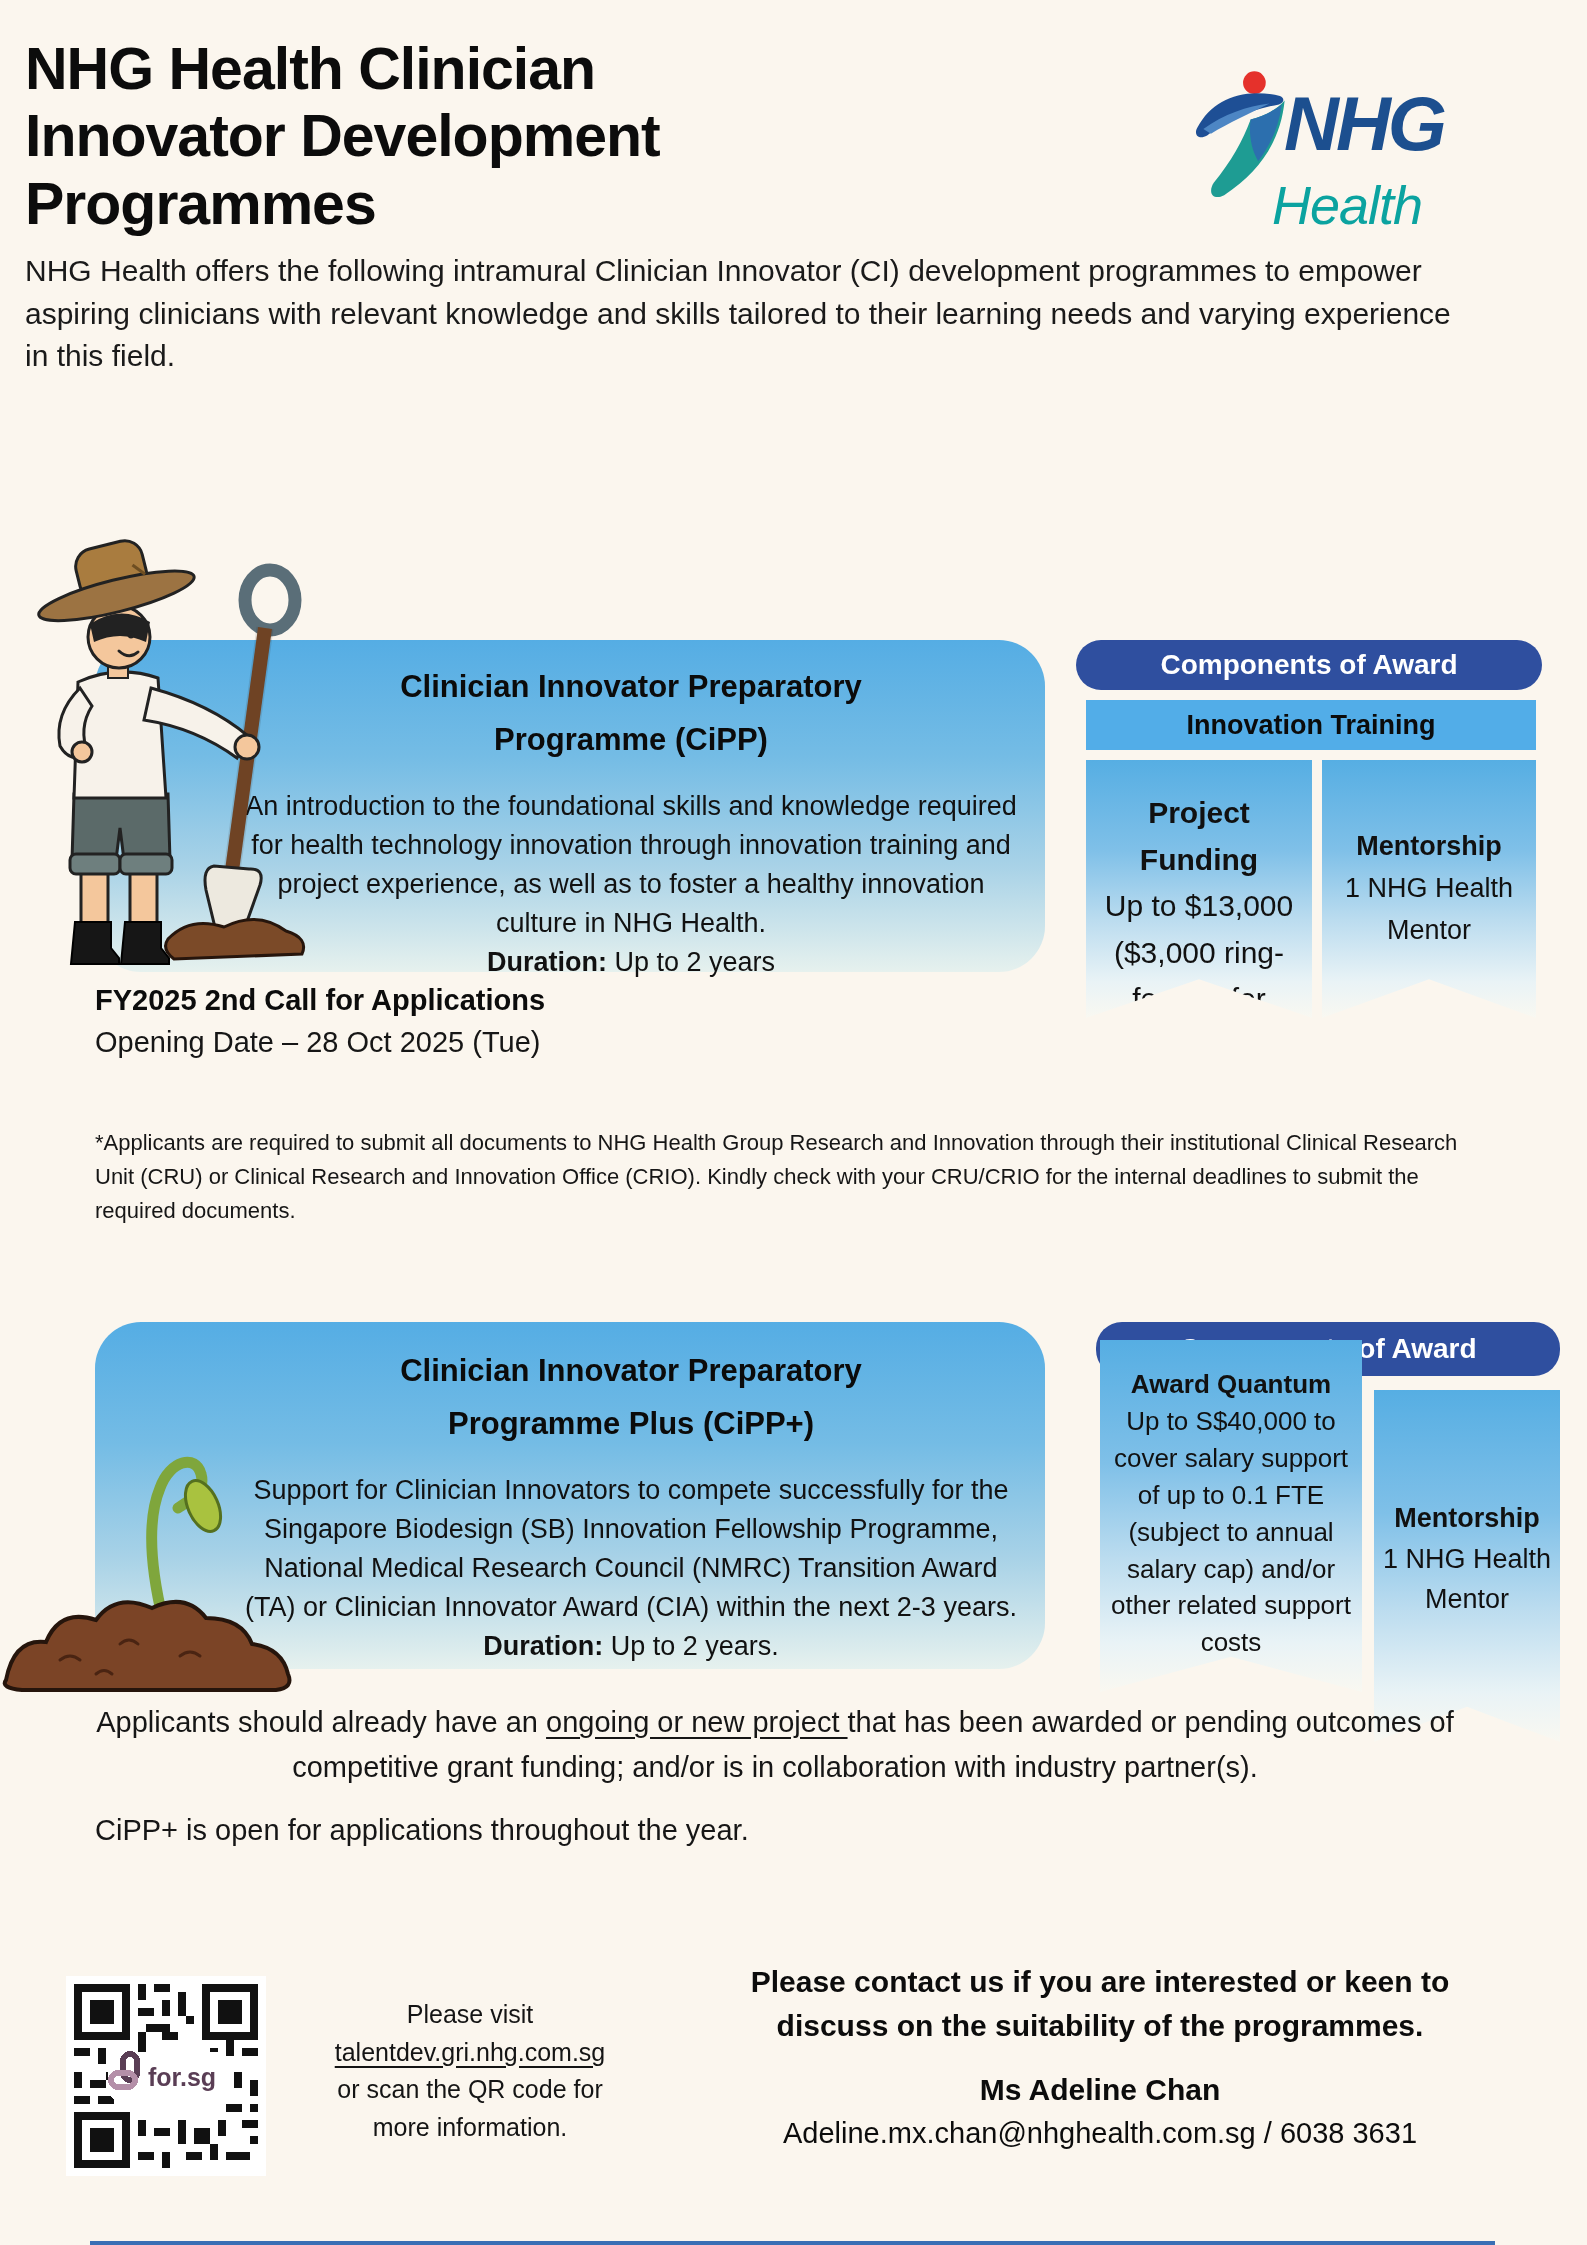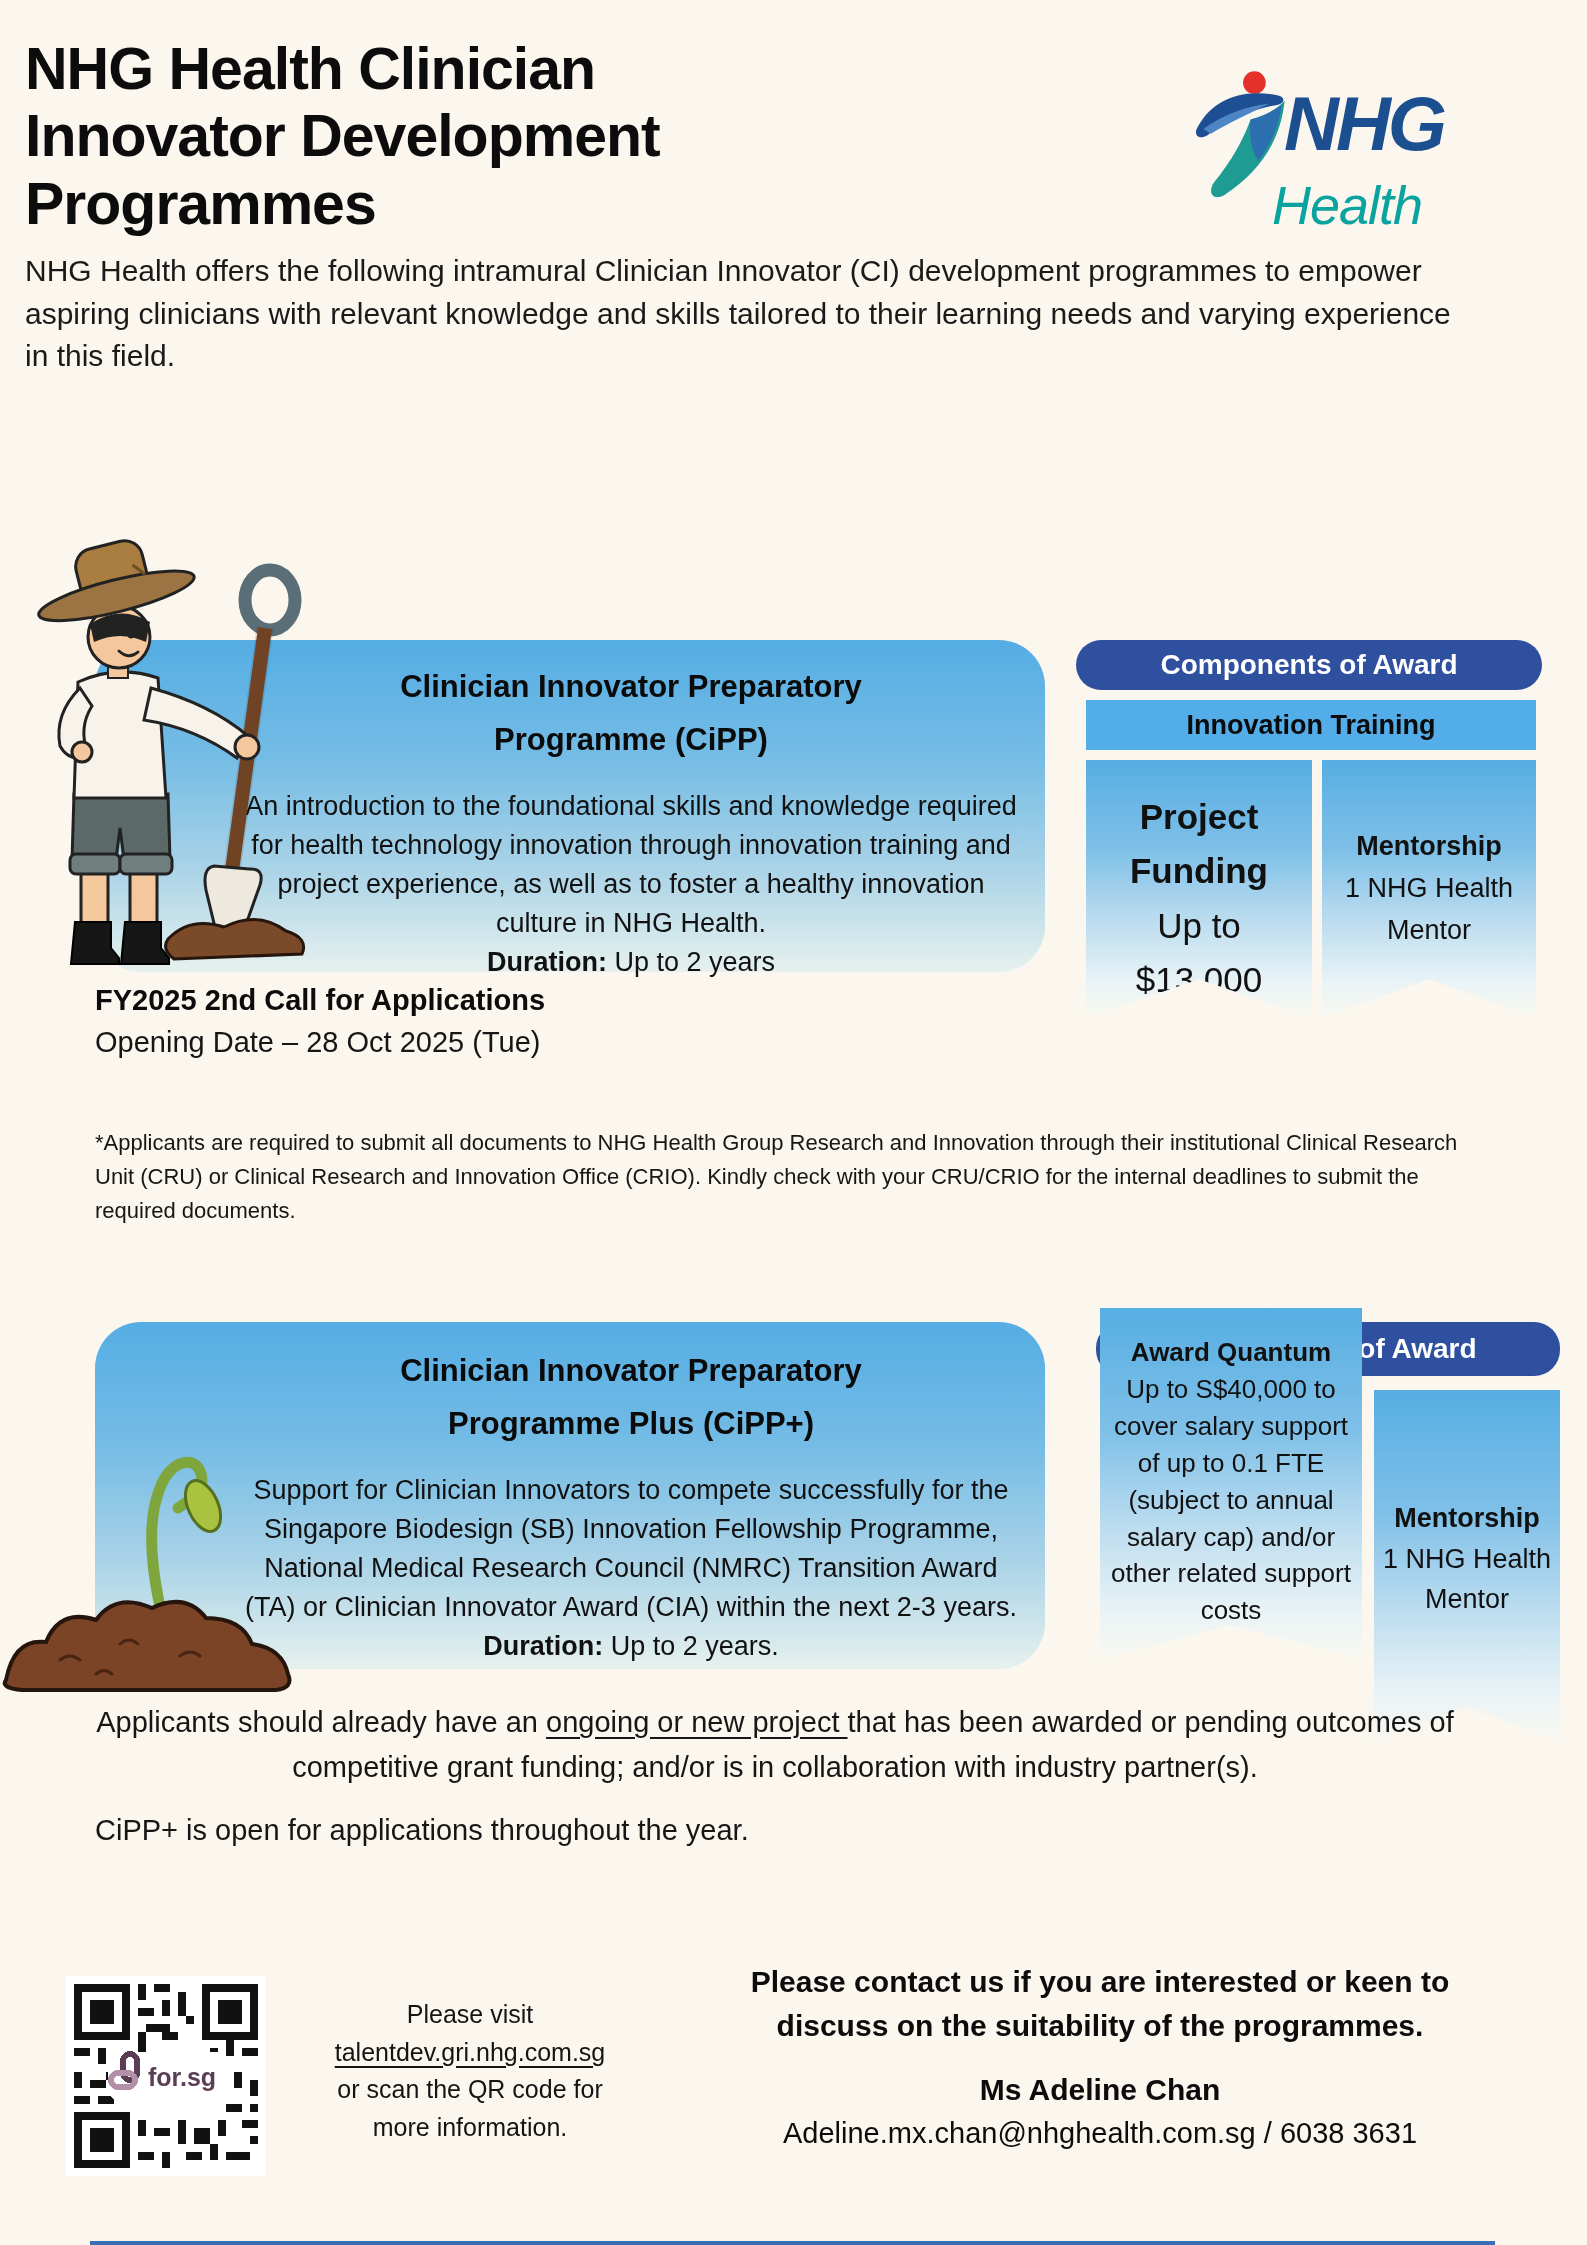--- a/index.html
+++ b/index.html
@@ -62,23 +62,23 @@
     position:absolute;left:1086px;top:700px;width:450px;height:50px;line-height:50px;
     background:var(--light-blue);color:#0b0b0b;font-weight:bold;font-size:27px;text-align:center;
   }
   .ribbon{
     position:absolute;
     background:linear-gradient(180deg,#56AEE3 0%,#7FC0E8 35%,#BBDCEF 62%,#E9F3F6 86%,#F9F8F1 100%);
     text-align:center;color:#111;
   }
   .ribbon-notch-sm{clip-path:polygon(0 0,100% 0,100% 100%,50% 85%,0 100%);}
   .ribbon-notch-lg{clip-path:polygon(0 0,100% 0,100% 100%,50% 90%,0 100%);}
-  .rb1-left{left:1086px;top:760px;width:226px;height:258px;font-size:35px;line-height:1.55;padding:30px 10px 0;}
+  .rb1-left{left:1086px;top:760px;width:226px;height:258px;font-size:30px;line-height:1.55;padding:30px 10px 0;}
   .rb1-right{left:1322px;top:760px;width:214px;height:258px;font-size:27px;line-height:1.55;padding:66px 14px 0;}
-  .rb2-left{left:1100px;top:1308px;width:262px;height:352px;font-size:26px;line-height:1.42;padding:26px 2px 0;}
+  .rb2-left{left:1100px;top:1340px;width:262px;height:352px;font-size:26px;line-height:1.42;padding:26px 2px 0;}
   .rb2-right{left:1374px;top:1390px;width:186px;height:352px;font-size:27px;line-height:1.5;padding:108px 8px 0;}
   
   .call-heading{position:absolute;left:95px;top:984px;font-size:29px;font-weight:bold;color:#0c0c0c;}
   .date-line1{position:absolute;left:95px;top:1026px;font-size:29px;color:#161616;}
   .date-line2{position:absolute;left:95px;top:1068px;font-size:29px;color:#161616;}
   .footnote{position:absolute;left:95px;top:1126px;width:1400px;font-size:22px;line-height:1.55;color:#161616;}
   
   .eligibility{position:absolute;left:95px;top:1700px;width:1360px;font-size:29px;line-height:1.55;color:#161616;text-align:center;}
   .eligibility u{text-underline-offset:5px;}
   .open-note{position:absolute;left:95px;top:1814px;font-size:29px;color:#161616;}

